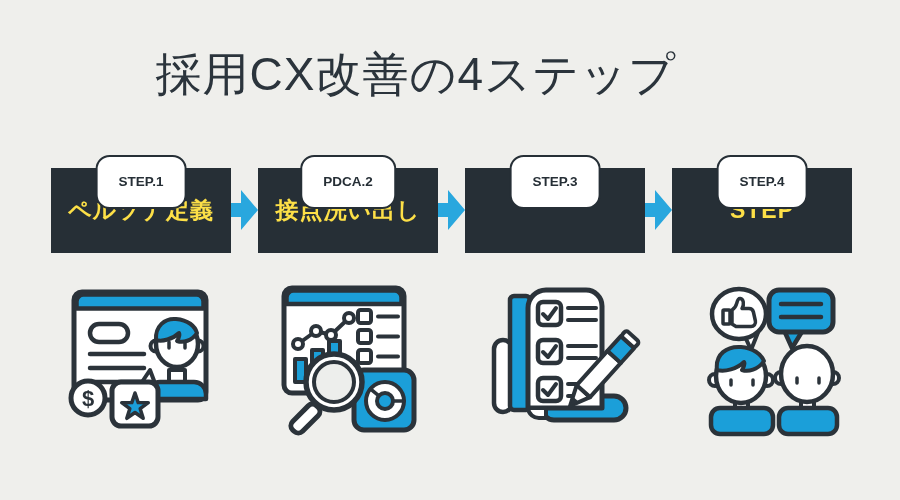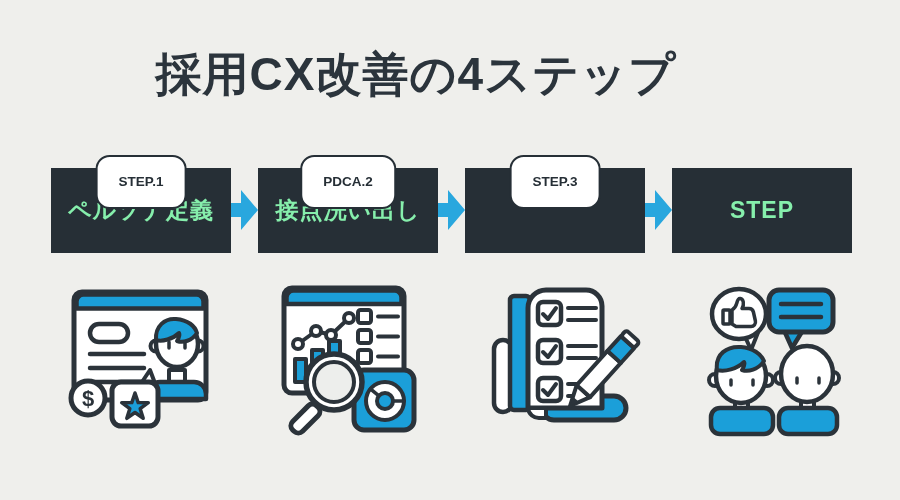--- a/index.html
+++ b/index.html
@@ -6,30 +6,30 @@
   body{
     width:900px;height:500px;
     font-family:"Liberation Sans","DejaVu Sans",sans-serif;
     background:#efefec;
     overflow:hidden;
   }
   .canvas{position:relative;width:900px;height:500px;background:#efefec;}
   .title{
     position:absolute;left:0;top:44px;width:832px;
     text-align:center;
-    font-size:46px;font-weight:700;color:#2b343c;
+    font-size:46px;font-weight:400;color:#2b343c;
     letter-spacing:1px;margin:0;
   }
   .step{
     position:absolute;top:168px;width:180px;height:85px;
     background:#262f36;
     display:flex;align-items:center;justify-content:center;
   }
   .step-label{
-    color:#86efac;font-size:23px;font-weight:700;letter-spacing:1px;
+    color:#fde047;font-size:23px;font-weight:700;letter-spacing:1px;
     white-space:nowrap;
   }
   .badge{
     position:absolute;top:-13px;left:50%;transform:translateX(-50%);
     background:#ffffff;border:2.5px solid #262f36;border-radius:14px;
     padding:16px 21px;font-size:13.5px;font-weight:600;color:#262f36;
     white-space:nowrap;line-height:1.3;
   }
   .arrow{position:absolute;top:187px;width:27px;height:46px;}
   .icon{position:absolute;width:160px;height:160px;}
@@ -47,20 +47,21 @@
     <div class="step-label">ペルソナ定義</div>
   </div>
   <div class="step" style="left:258px">
     <div class="badge">PDCA.2</div>
     <div class="step-label">接点洗い出し</div>
   </div>
   <div class="step" style="left:465px">
     <div class="badge">STEP.3</div>
   </div>
   <div class="step" style="left:672px">
+    <div class="badge">STEP.4</div>
     <div class="step-label">STEP</div>
   </div>
 
   <svg class="arrow" style="left:231px" viewBox="0 0 27 46">
     <polygon points="0,16 10,16 10,3 27,23 10,43 10,30 0,30" fill="#29a7de"></polygon>
   </svg>
   <svg class="arrow" style="left:438px" viewBox="0 0 27 46">
     <polygon points="0,16 10,16 10,3 27,23 10,43 10,30 0,30" fill="#29a7de"></polygon>
   </svg>
   <svg class="arrow" style="left:645px" viewBox="0 0 27 46">

